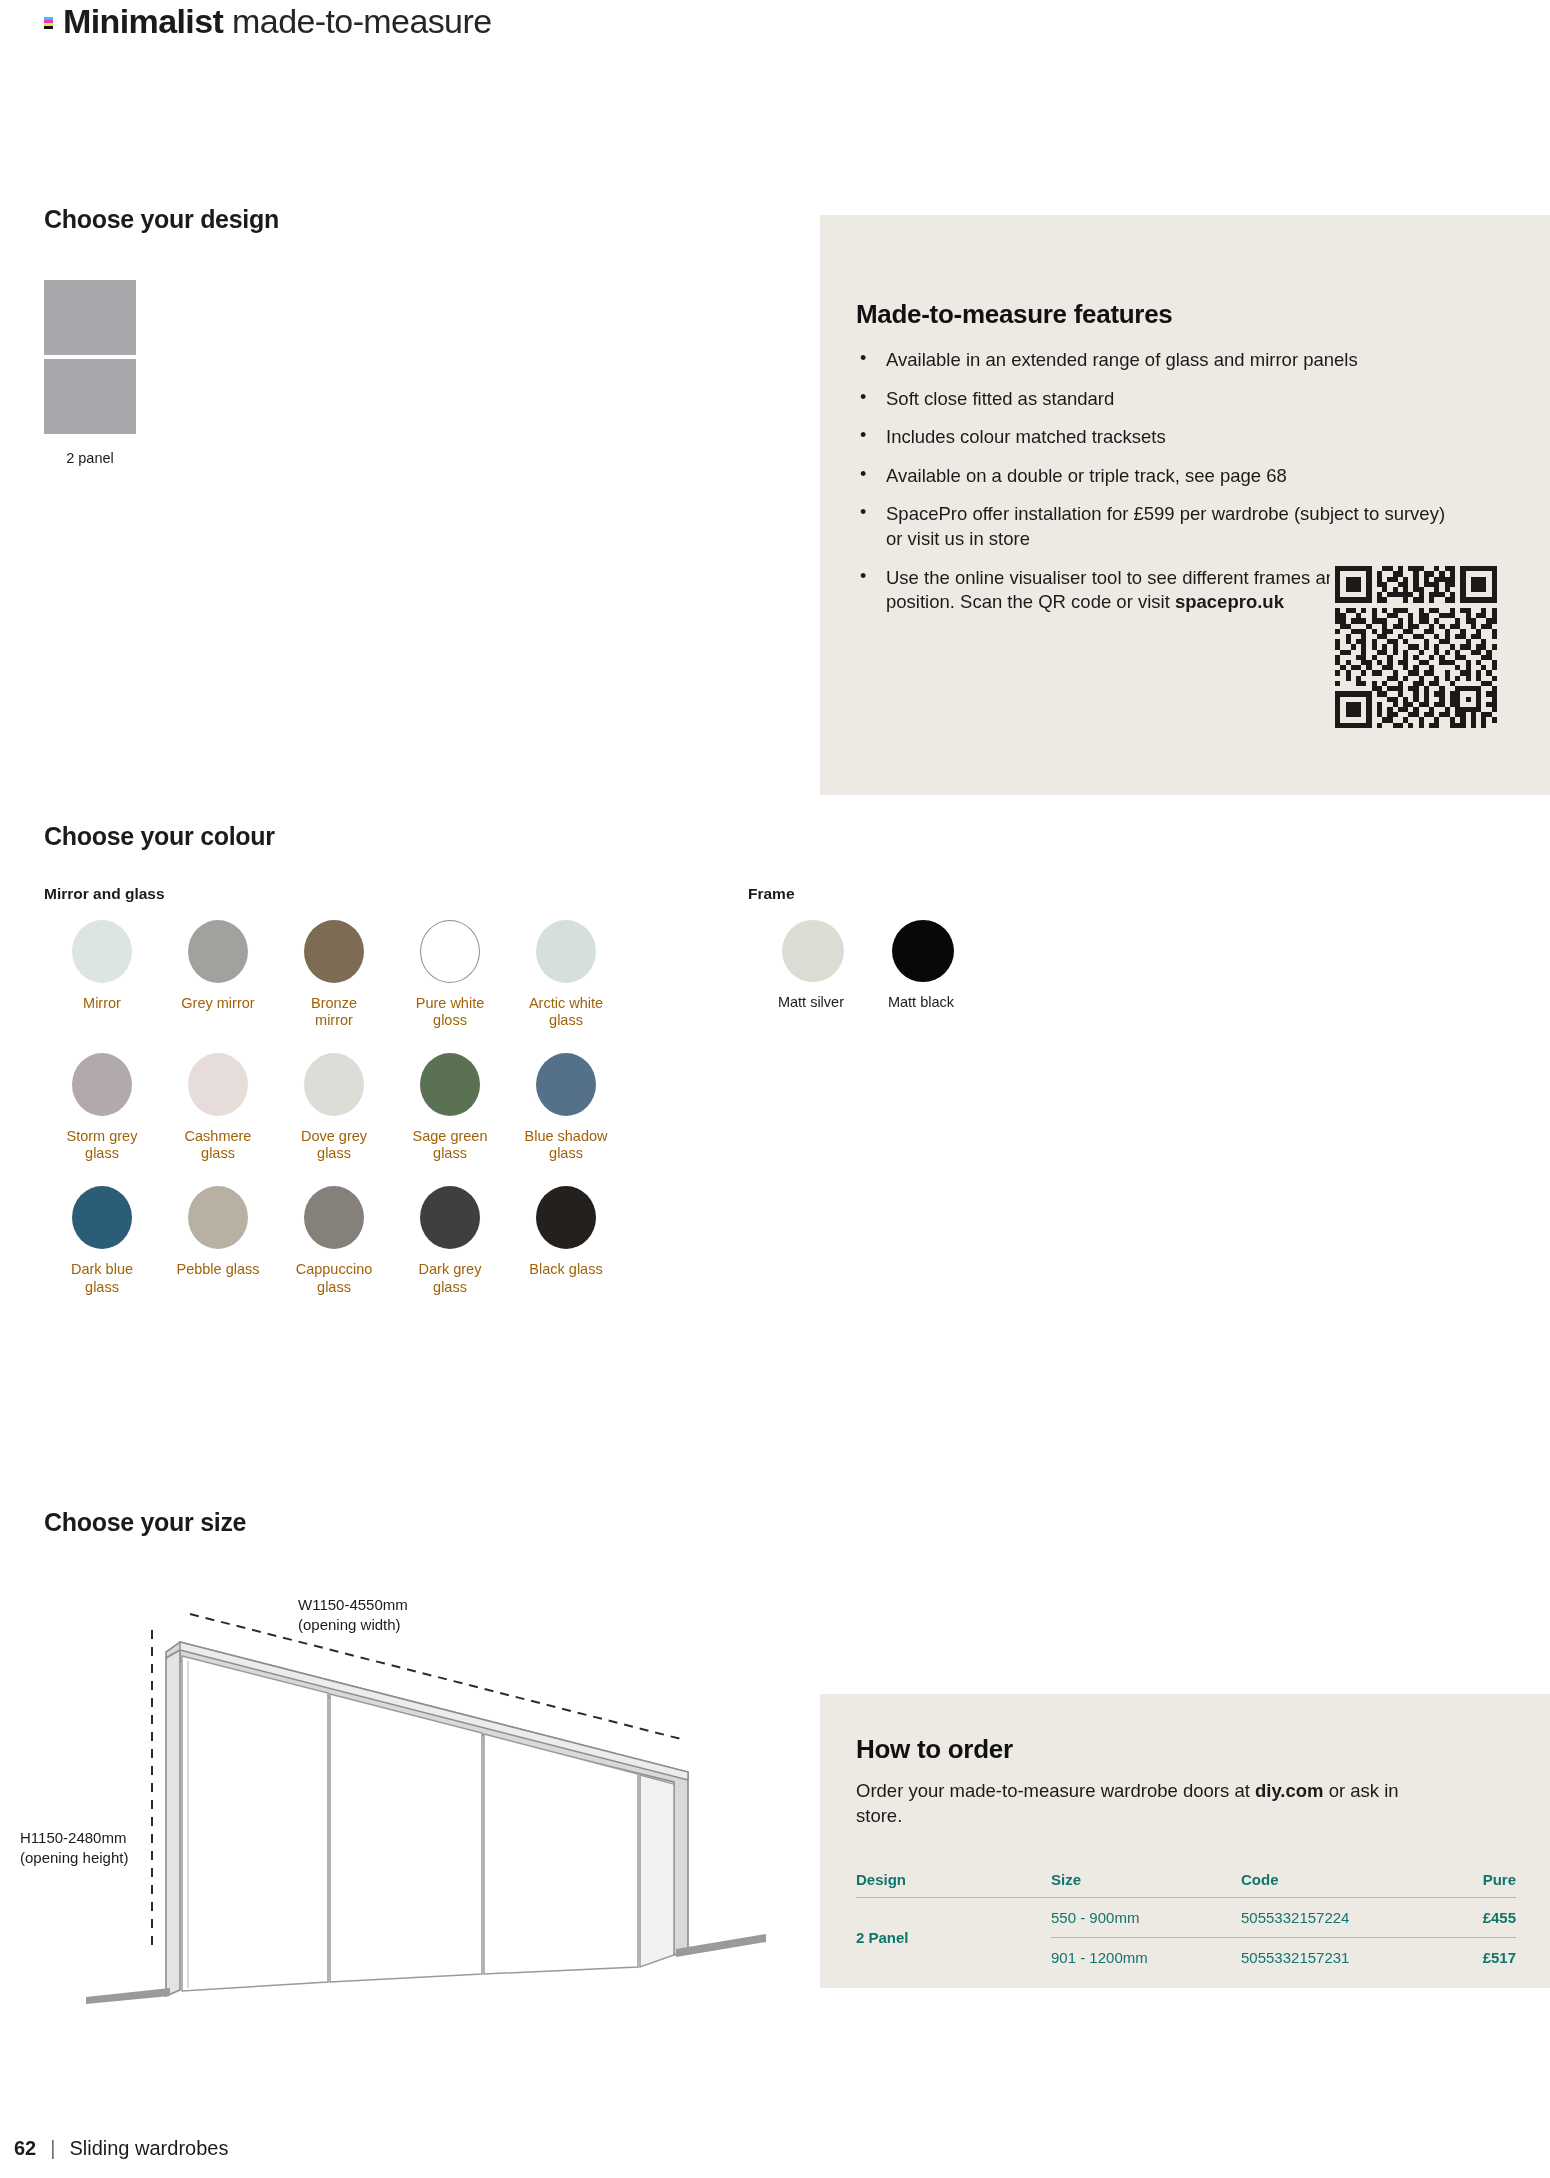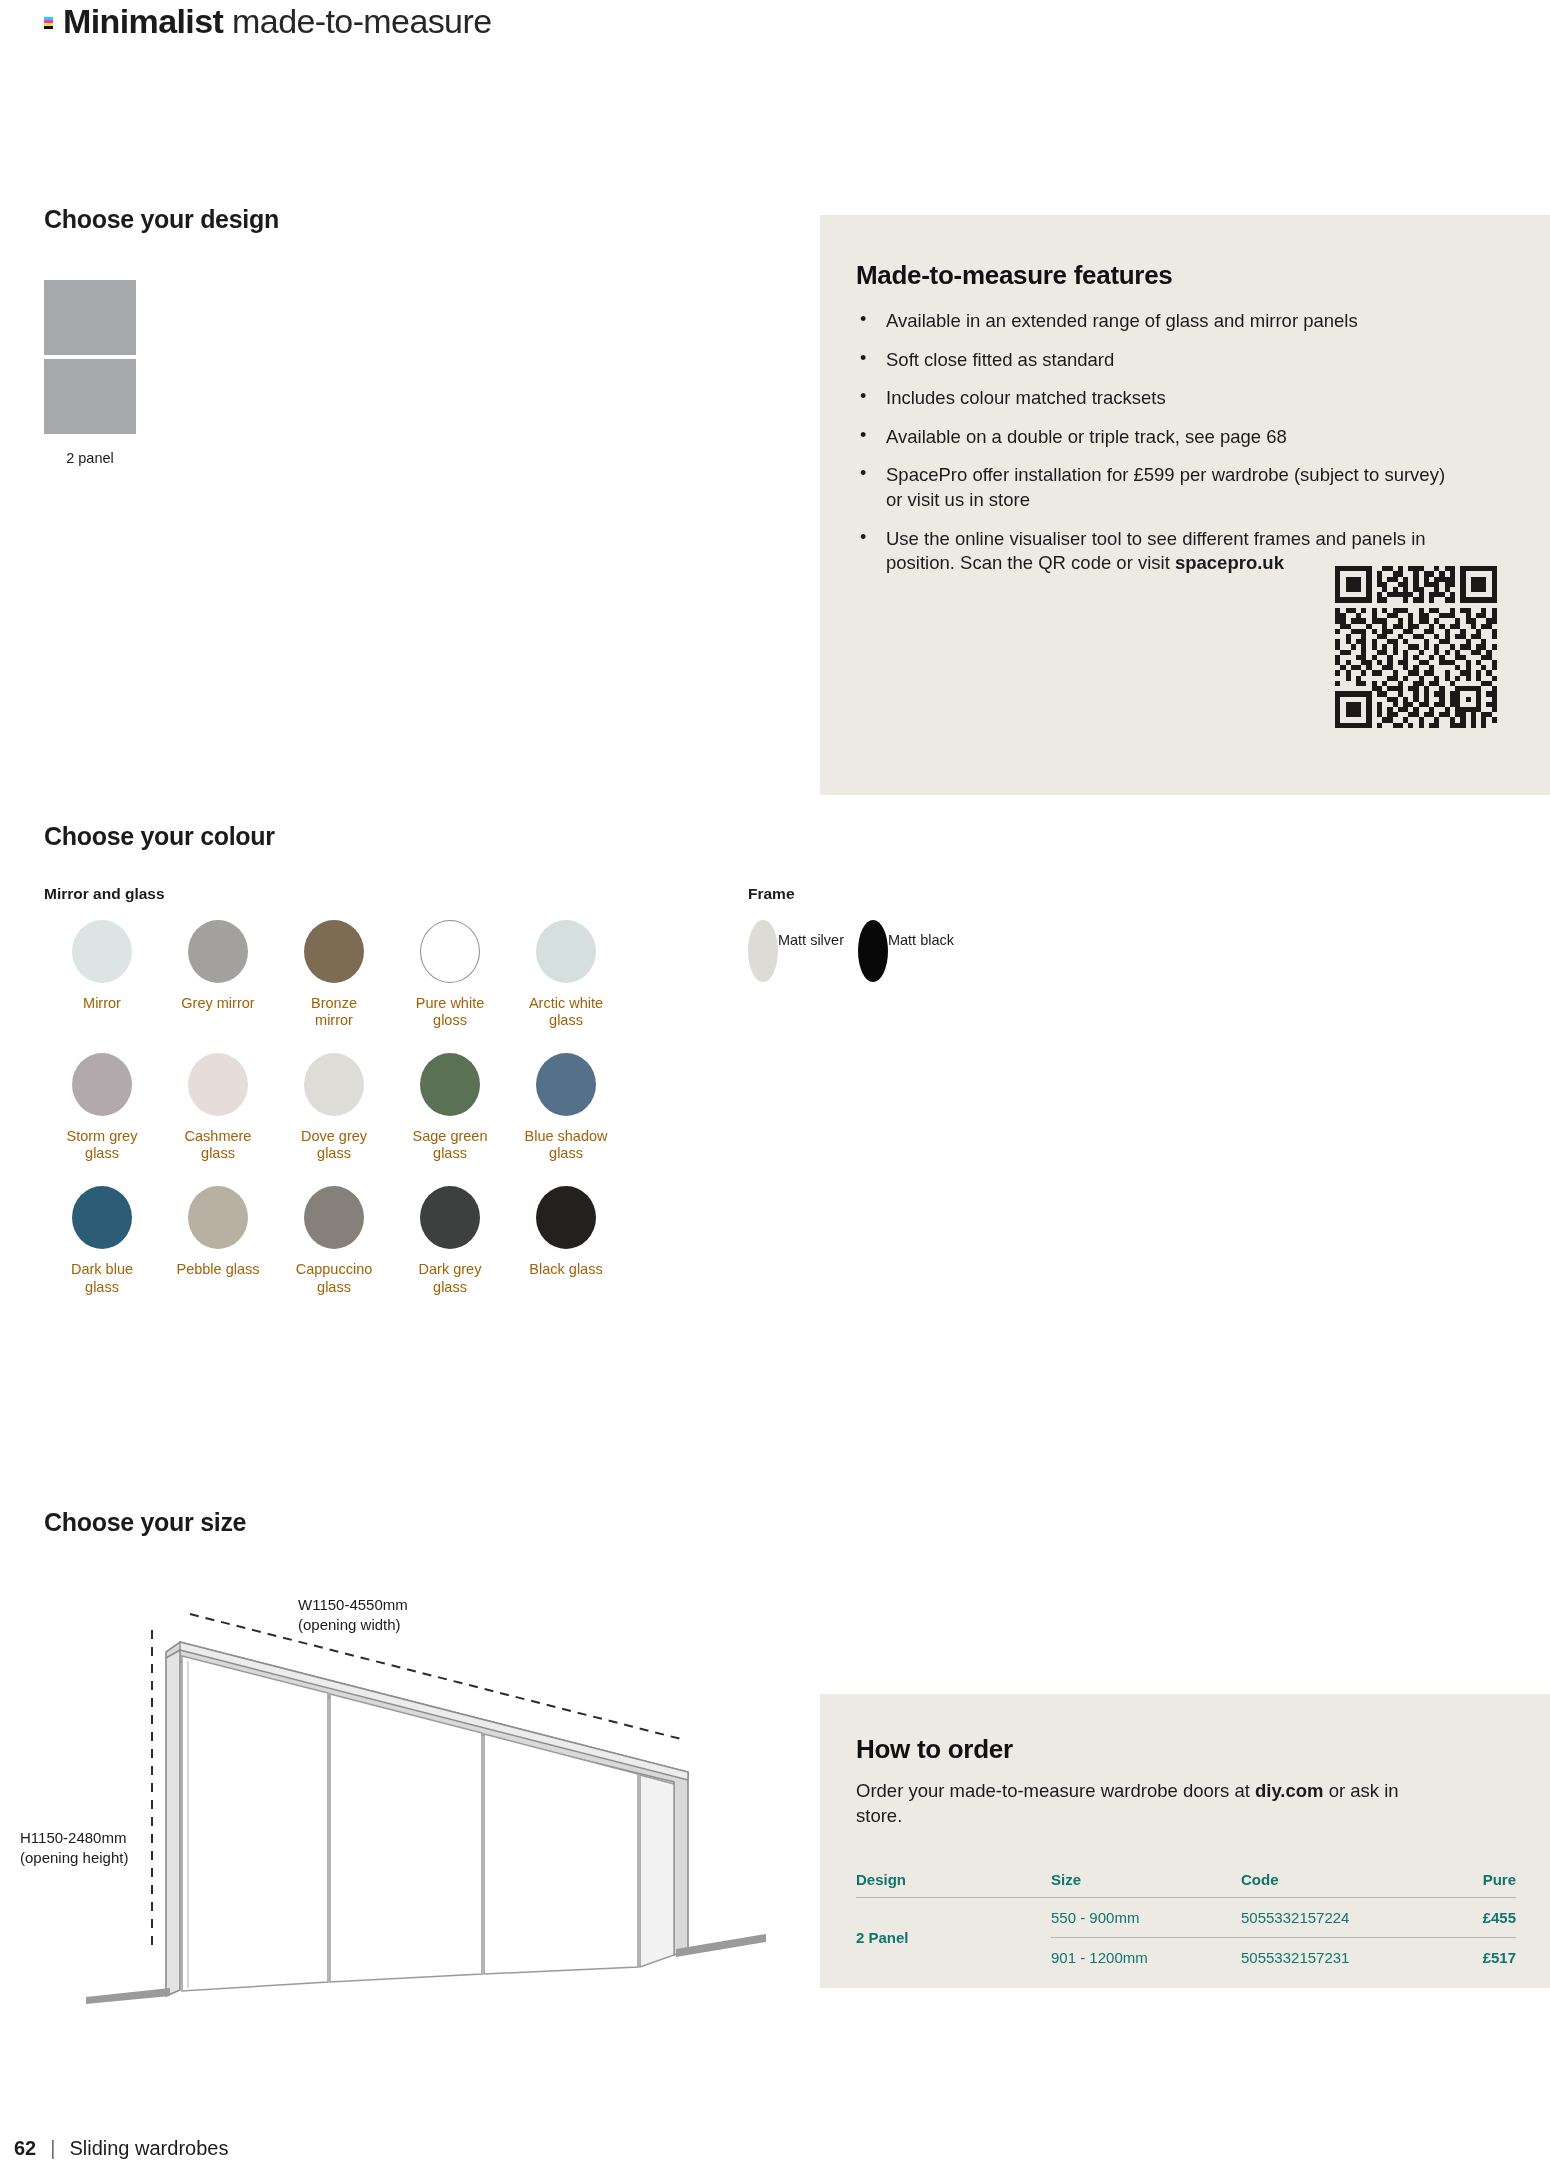--- a/index.html
+++ b/index.html
@@ -166,22 +166,22 @@
   .frame-grid {
     position: absolute;
     left: 748px;
     top: 920px;
     display: flex;
     gap: 14px;
   }
   .frame-cell {
     width: 96px;
     display: flex;
-    flex-direction: row;
-    align-items: flex-start;
+    flex-direction: column;
+    align-items: flex-end;
   }
   .frame-dot {
     width: 62px;
     height: 62px;
     border-radius: 50%;
   }
   .frame-label {
     margin-top: 12px;
     font-size: 14.5px;
     color: #1b1b1b;
@@ -277,21 +277,21 @@
 
   <div class="design-group">
     <div class="design-thumb">
       <div class="pane"></div>
       <div class="pane"></div>
     </div>
     <div class="design-caption">2 panel</div>
   </div>
 
   <div class="beige-panel" style="left:820px; top:215px; width:730px; height:580px;">
-    <div style="padding:45px 0 0 36px;">
+    <div style="padding:45px 0 0 36px;margin-top:39px;">
       <div class="panel-title">Made-to-measure features</div>
       <ul class="feature-list">
         <li>Available in an extended range of glass and mirror panels</li>
         <li>Soft close fitted as standard</li>
         <li>Includes colour matched tracksets</li>
         <li>Available on a double or triple track, see page 68</li>
         <li>SpacePro offer installation for £599 per wardrobe (subject to survey) or visit us in store</li>
         <li><span>Use the online visualiser tool to see different frames and panels in position. Scan the QR code or visit </span><b>spacepro.uk</b></li>
       </ul>
     </div>

